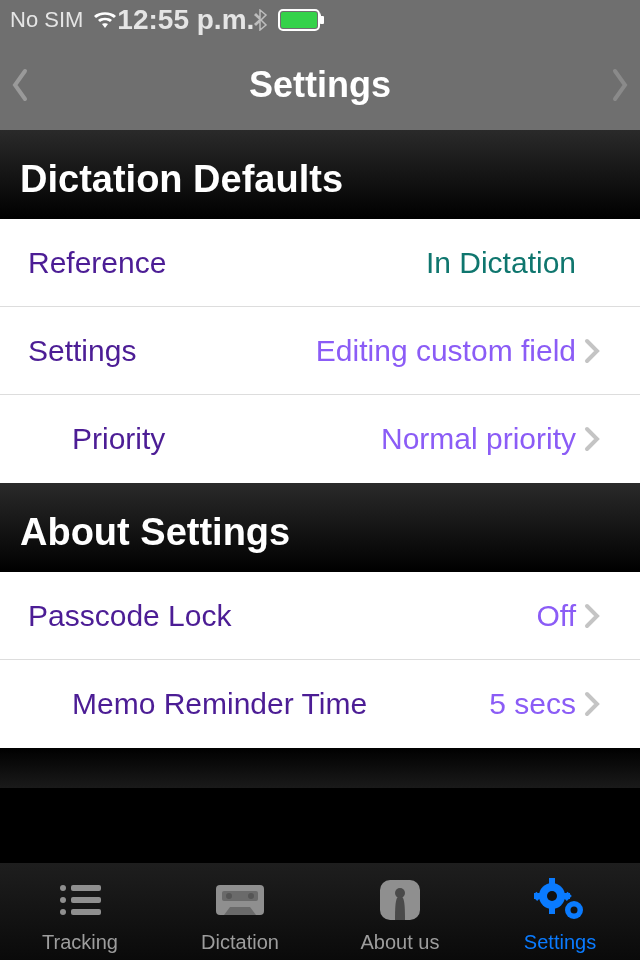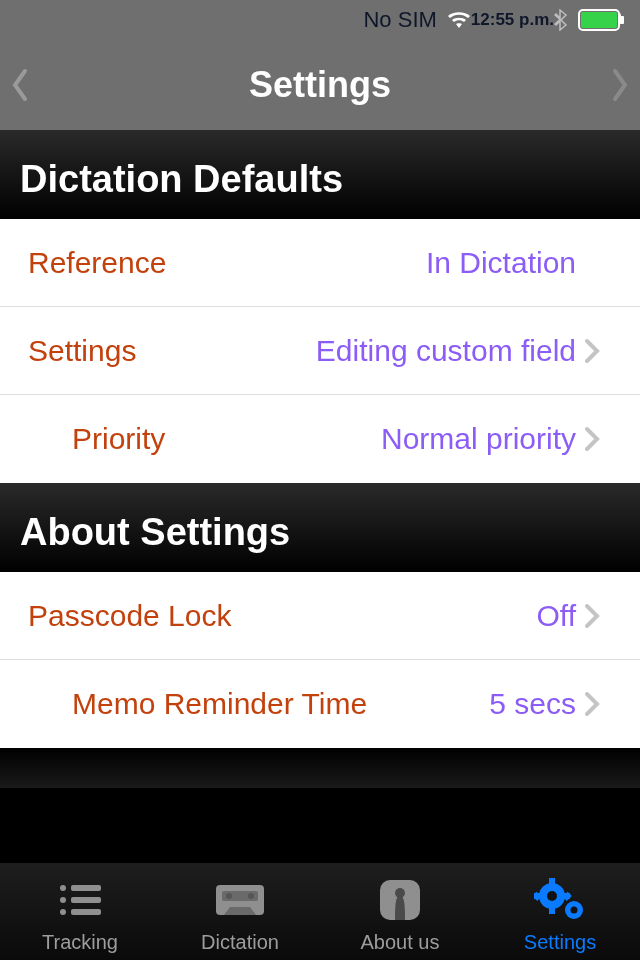--- a/index.html
+++ b/index.html
@@ -1,40 +1,40 @@
 <!DOCTYPE html>
 <html><head>
 <meta charset="utf-8">
 <style>
   * { margin:0; padding:0; box-sizing:border-box; font-family:-apple-system,Helvetica Neue,Arial,sans-serif; }
   html,body { width:640px; height:960px; overflow:hidden; background:#000; }
   .screen { width:640px; height:960px; display:flex; flex-direction:column; background:#000; }
 
   
-  .status-bar { height:40px; background:#6f6f6f; display:flex; align-items:center; justify-content:flex-end; padding:0 10px; color:#0f172a; font-size:22px; font-weight:500; }
+  .status-bar { height:40px; background:#6f6f6f; display:flex; align-items:center; justify-content:flex-start; padding:0 10px; color:#e5e5e5; font-size:22px; font-weight:500; }
   .status-left,.status-right { display:flex; align-items:center; gap:10px; }
-  .status-center { font-weight:600; font-size:17px; }
+  .status-center { font-weight:600; font-size:28px; }
   .wifi,.bt,.batt { display:inline-flex; align-items:center; }
 
   
   .nav-header { height:90px; background:#6f6f6f; display:flex; align-items:center; justify-content:center; position:relative; }
   .nav-title { color:#fff; font-size:36px; font-weight:600; }
   .nav-back,.nav-fwd { position:absolute; top:0; bottom:0; width:40px; display:flex; align-items:center; justify-content:center; color:#bdbdbd; font-size:40px; }
   .nav-back { left:0;} .nav-fwd{ right:0;}
 
   
   .content { flex:1; overflow:hidden; background:#000; }
   .section-header { background:linear-gradient(#2a2a2a,#000); padding:28px 35px 18px 20px; }
   .section-header h2 { color:#fff; font-size:38px; font-weight:700; }
   .list { background:#fff; }
   .row { display:flex; align-items:center; height:88px; padding:0 22px 0 28px; border-bottom:1px solid #ddd; }
   .row:last-child { border-bottom:none;margin-left:44px; }
-  .row-label { font-size:30px; color:#c2410c; font-weight:400; flex:0 0 auto; }
+  .row-label { font-size:30px; color:#4c1d95; font-weight:400; flex:0 0 auto; }
   .row-spacer { flex:1; }
-  .row-value { font-size:30px; color:#8b5cf6; font-weight:400; text-align:right; }
+  .row-value { font-size:30px; color:#0f766e; font-weight:400; text-align:right; }
   .row-value.muted { color:#8b5cf6; }
   .row-chevron { width:34px; text-align:right; color:#c4c4c4; font-size:32px; margin-left:8px; }
   .gap { height:40px; background:linear-gradient(#000,#1a1a1a); }
 
   
   .tabbar { height:98px; background:linear-gradient(#1e1e1e,#0a0a0a); display:flex; border-top:1px solid #000; }
   .tab { flex:1; display:flex; flex-direction:column; align-items:center; justify-content:flex-end; padding-bottom:6px; gap:4px; color:#9d9d9d; font-size:20px; }
   .tab.active { color:#0a7bff; }
   .tab .icon { height:54px; display:flex; align-items:center; justify-content:center; }
 

